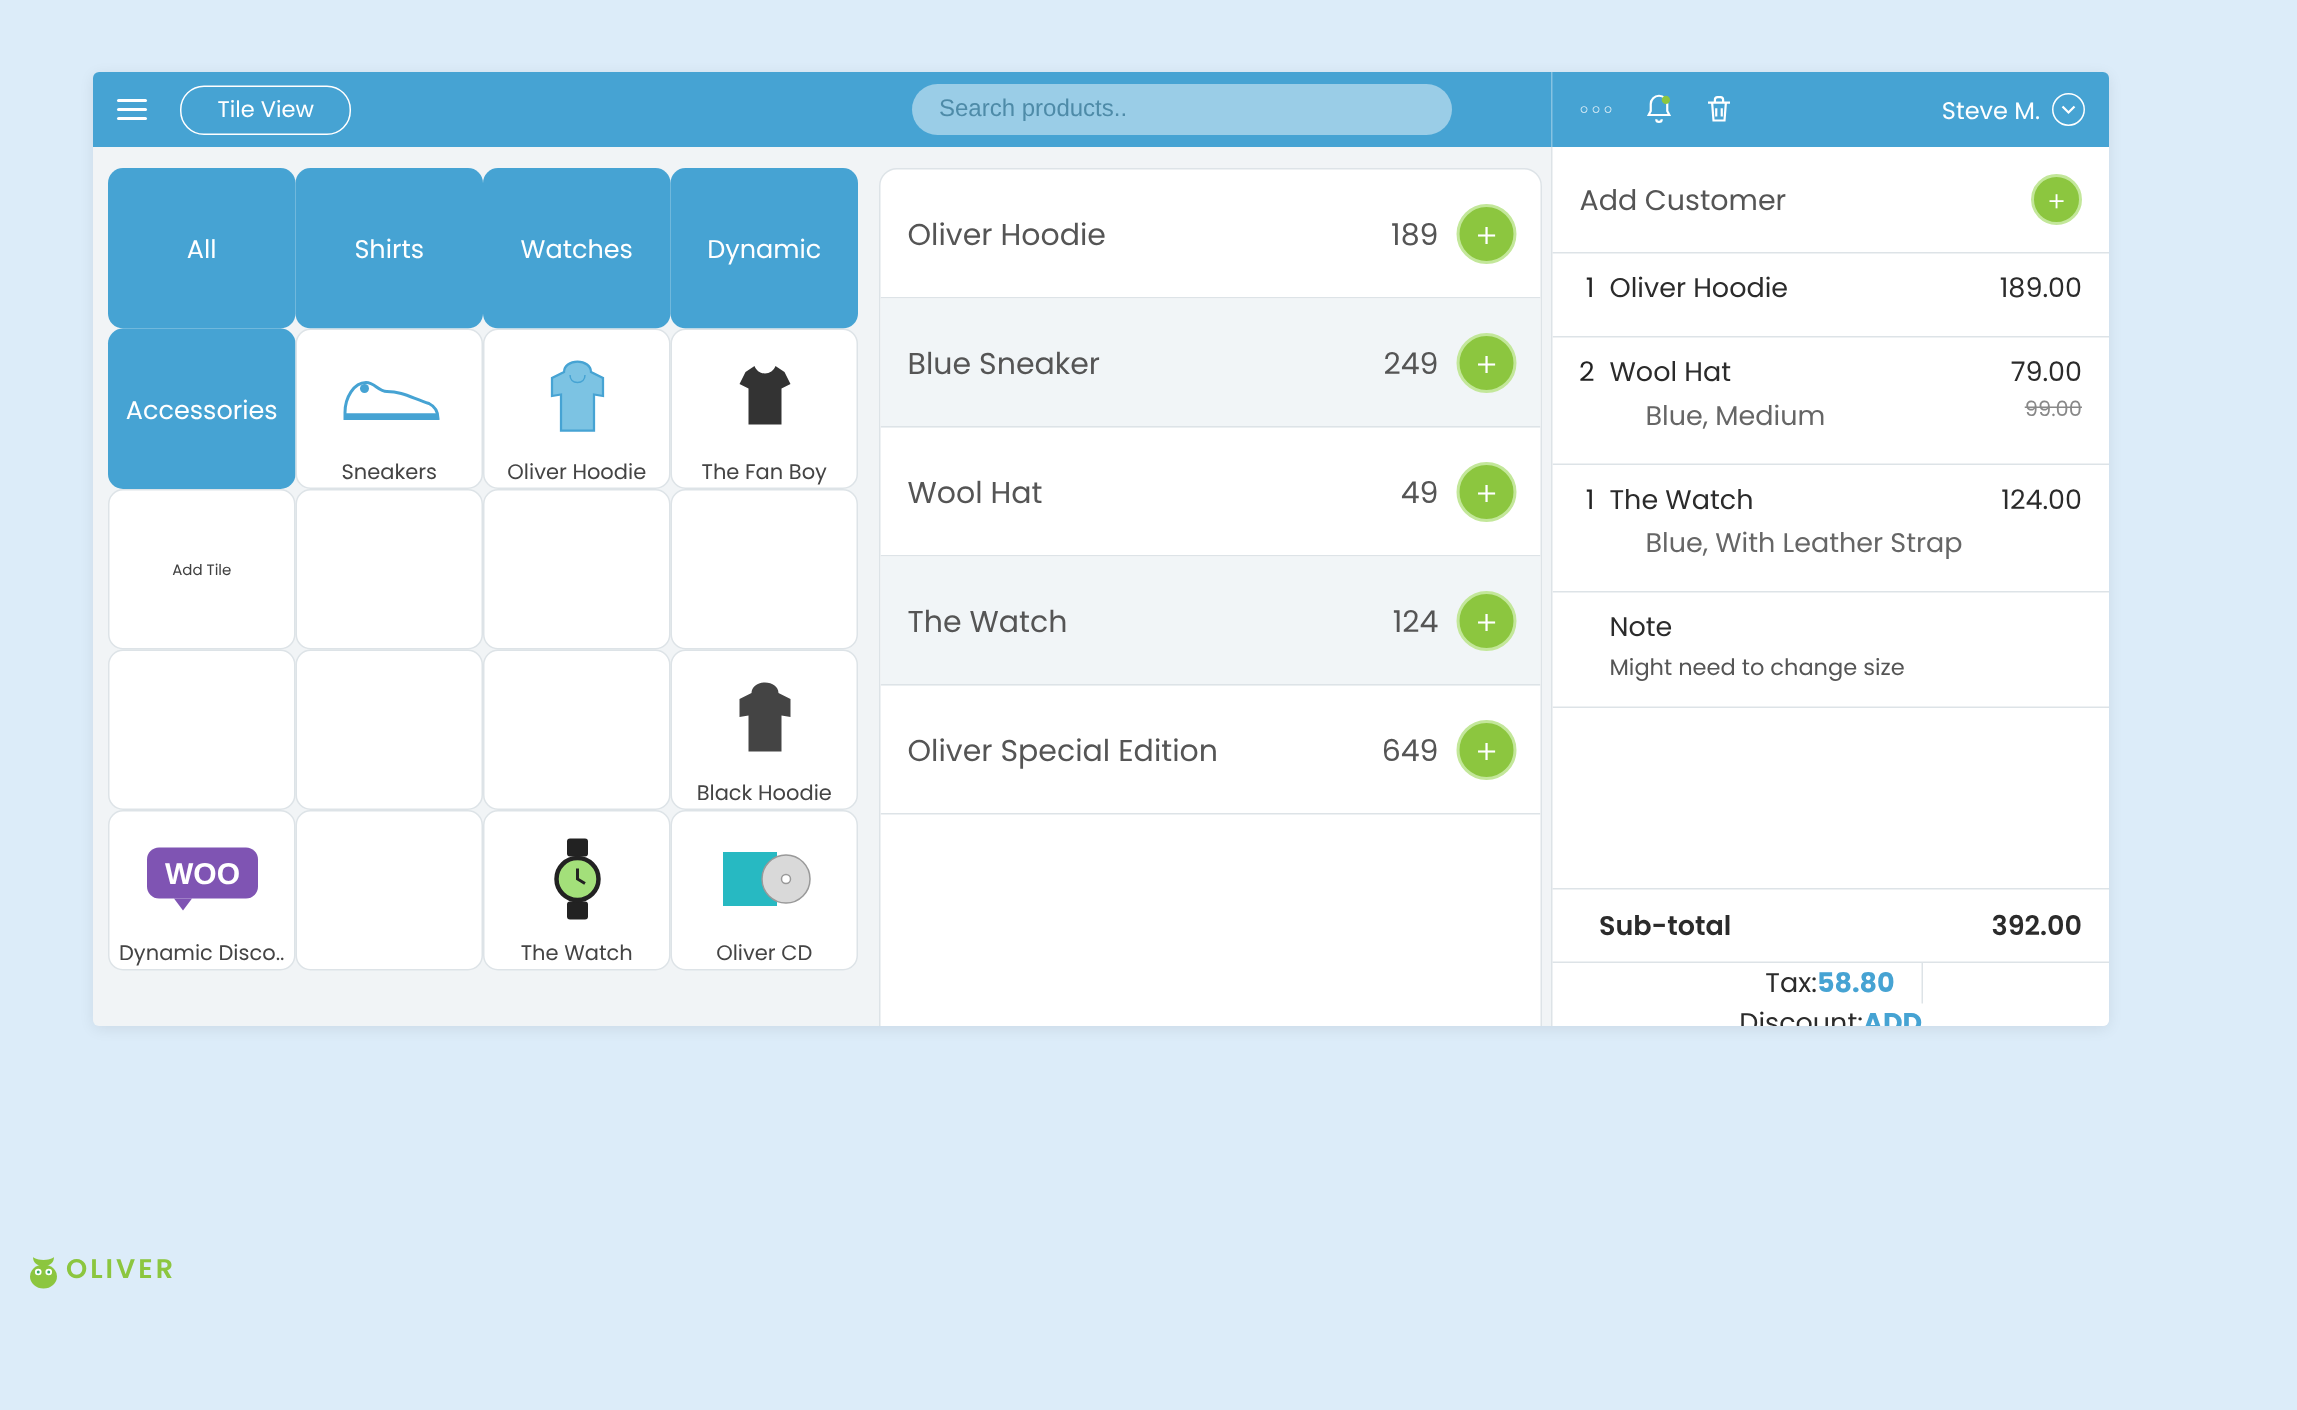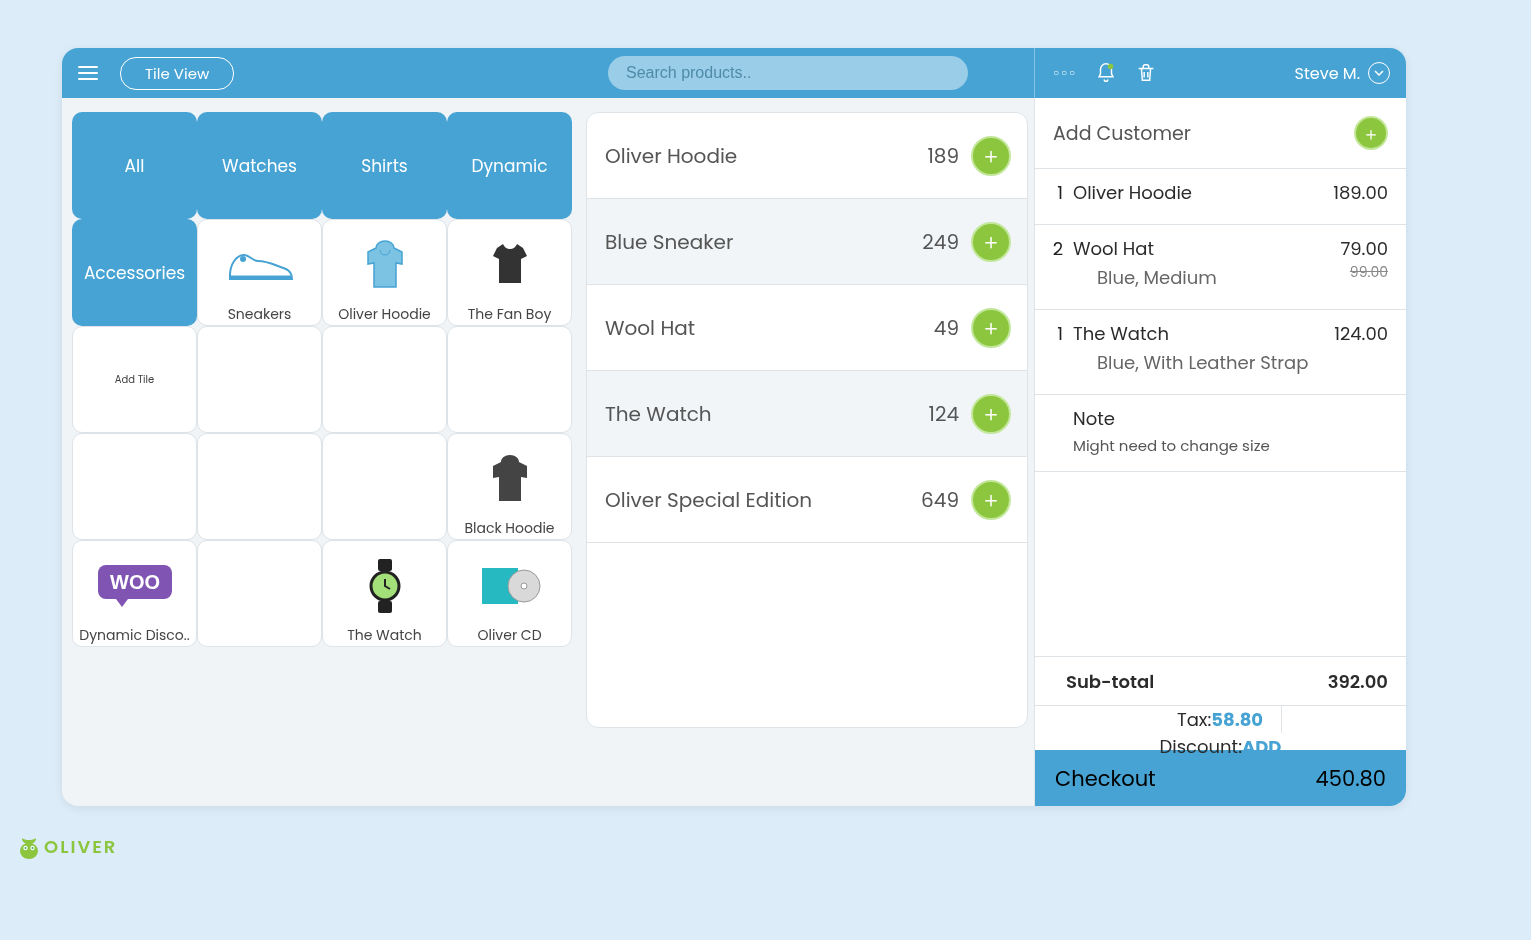--- a/index.html
+++ b/index.html
@@ -17,23 +17,23 @@
   body{
     background:var(--bg-outer);
     width:1531px;height:940px;
     position:relative;
     font-family:inherit;
     color:var(--text);
   }
   .app{
     position:absolute;
     left:62px;top:48px;
-    width:1344px;height:758px;
+    width:1344px;height:636px;
     background:var(--bg-app);
-    border-radius:16px;
+    border-radius:4px;
     box-shadow:0 2px 10px rgba(0,0,0,0.08);
     display:flex;flex-direction:column;
     overflow:hidden;
   }
   
   .topbar{
     height:50px;flex:0 0 50px;
     background:var(--brand);
     display:flex;align-items:center;
     color:#fff;
@@ -188,22 +188,22 @@
             </svg>
         </span>
       </div>
     </div>
   </div>
 
   <div class="body">
 
     <div class="tiles">
       <div class="tile cat">All</div>
+      <div class="tile cat">Shirts</div>
       <div class="tile cat">Watches</div>
-      <div class="tile cat">Shirts</div>
       <div class="tile cat">Dynamic</div>
 
       <div class="tile cat">Accessories</div>
       <div class="tile">
         <div class="ico">
           <svg width="70" height="40" viewBox="0 0 70 40">
               <path d="M5 30c0-10 6-20 14-20 6 0 8 6 14 6 10 0 16 4 28 8 4 2 6 6 6 10H5z" fill="none" stroke="#46A3D3" stroke-width="2"></path>
               <circle cx="18" cy="14" r="3" fill="#46A3D3"></circle>
               <path d="M5 32h62" stroke="#46A3D3" stroke-width="3"></path>
             </svg>

